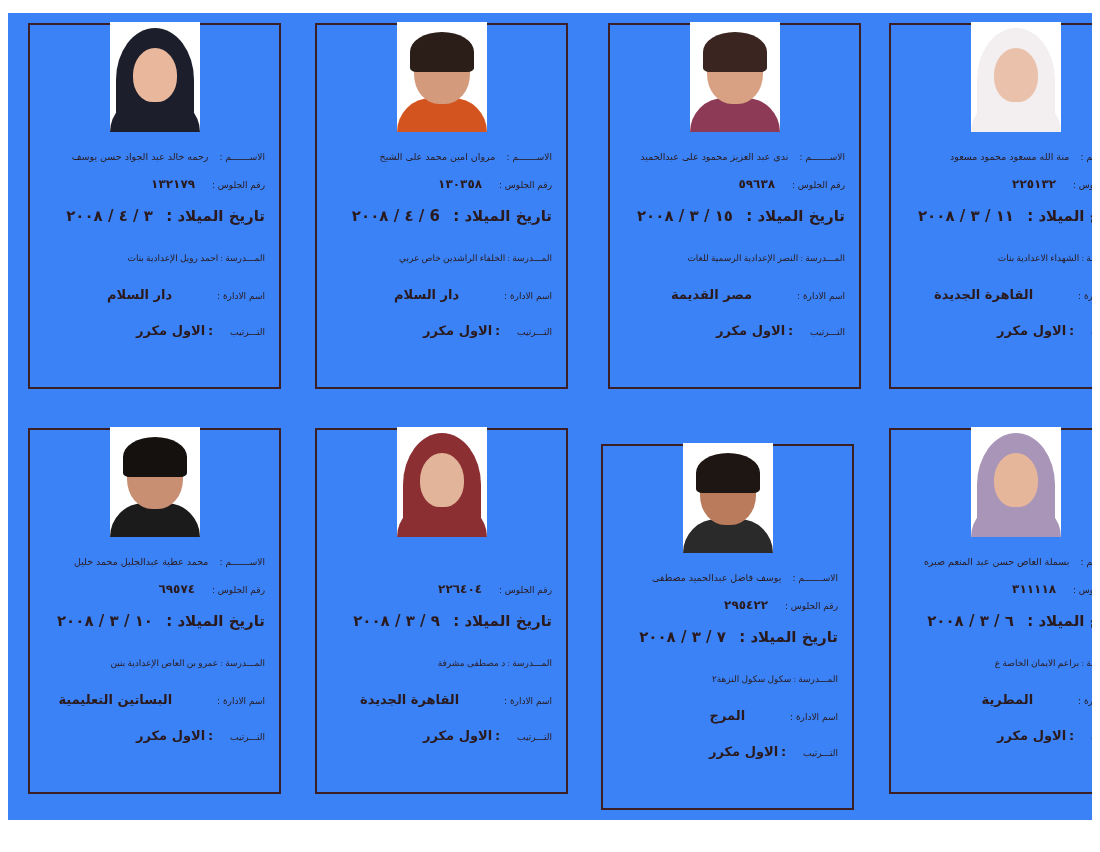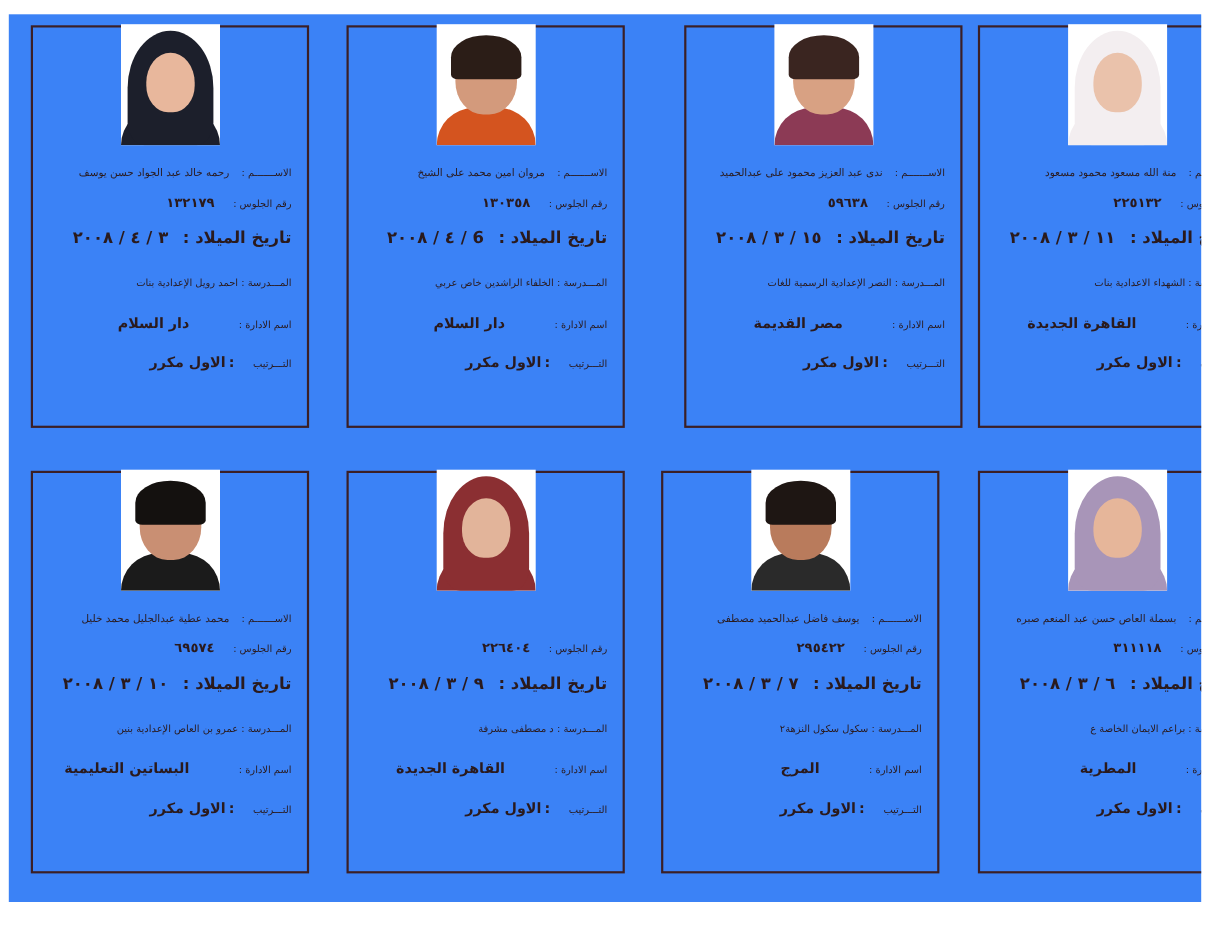--- a/index.html
+++ b/index.html
@@ -36,21 +36,21 @@
       position:absolute; top:6px; left:50%; transform:translateX(-50%);
       width:78px; height:104px; border-radius:50% 50% 20% 20%;
     }
     .row { position:absolute; right:14px; left:10px; color:#2a1a1d; white-space:nowrap; }
     .lbl { font-size:9px; color:#2a1a1d; }
     .val-name { font-size:9.5px; margin-right:6px; }
     .seat { top:152px; font-size:9px; }
     .seat .num { font-size:12px; margin-right:14px; letter-spacing:2px; font-weight:bold; }
     .dob { top:182px; font-size:15px; font-weight:bold; }
     .dob .num { margin-right:8px; letter-spacing:2px; }
-    .school { top:228px; font-size:9px; }
+    .school { top:228px; font-size:9px;font-family:Liberation Serif, serif; }
     .admin { top:262px; font-size:9px; }
     .admin .v { font-size:13px; font-weight:bold; margin-right:42px; }
     .rank { top:298px; font-size:9px; }
     .rank .colon { font-size:13px; font-weight:bold; margin-right:14px; }
     .rank .v { font-size:13px; font-weight:bold; }
     .name { top:120px; }
   </style>
 </head>
 <body>
 
@@ -114,21 +114,21 @@
     <div class="row admin">
       <span>اسم الادارة :</span>
       <span class="v">دار السلام</span>
     </div>
     <div class="row rank">
       <span>التـــرتيب</span>
       <span class="colon">:</span>
       <span class="v">الاول مكرر</span>
     </div>
   </div>
-    <div class="card" style="left: 614px; top: 10px;">
+    <div class="card" style="left: 600px; top: 10px;">
     <div class="photo">
       <div class="shoulders" style="background: rgb(140, 58, 85);"></div>
 
       <div class="head" style="background: rgb(216, 161, 131);"></div>
       <div class="hair" style="background: rgb(58, 37, 32); z-index: 2;"></div>
     </div>
     <div class="row name">
       <span class="lbl">الاســـــــم :</span>
       <span class="val-name">ندى عبد العزيز محمود على عبدالحميد</span>
     </div>
@@ -242,21 +242,21 @@
     <div class="row admin">
       <span>اسم الادارة :</span>
       <span class="v">القاهرة الجديدة</span>
     </div>
     <div class="row rank">
       <span>التـــرتيب</span>
       <span class="colon">:</span>
       <span class="v">الاول مكرر</span>
     </div>
   </div>
-    <div class="card" style="left: 593px; top: 415px;">
+    <div class="card" style="left: 593px; top: 431px;">
     <div class="photo">
       <div class="shoulders" style="background: rgb(42, 42, 42);"></div>
 
       <div class="head" style="background: rgb(185, 123, 92);"></div>
       <div class="hair" style="background: rgb(30, 22, 19); z-index: 2;"></div>
     </div>
     <div class="row name">
       <span class="lbl">الاســـــــم :</span>
       <span class="val-name">يوسف فاضل عبدالحميد مصطفى</span>
     </div>

